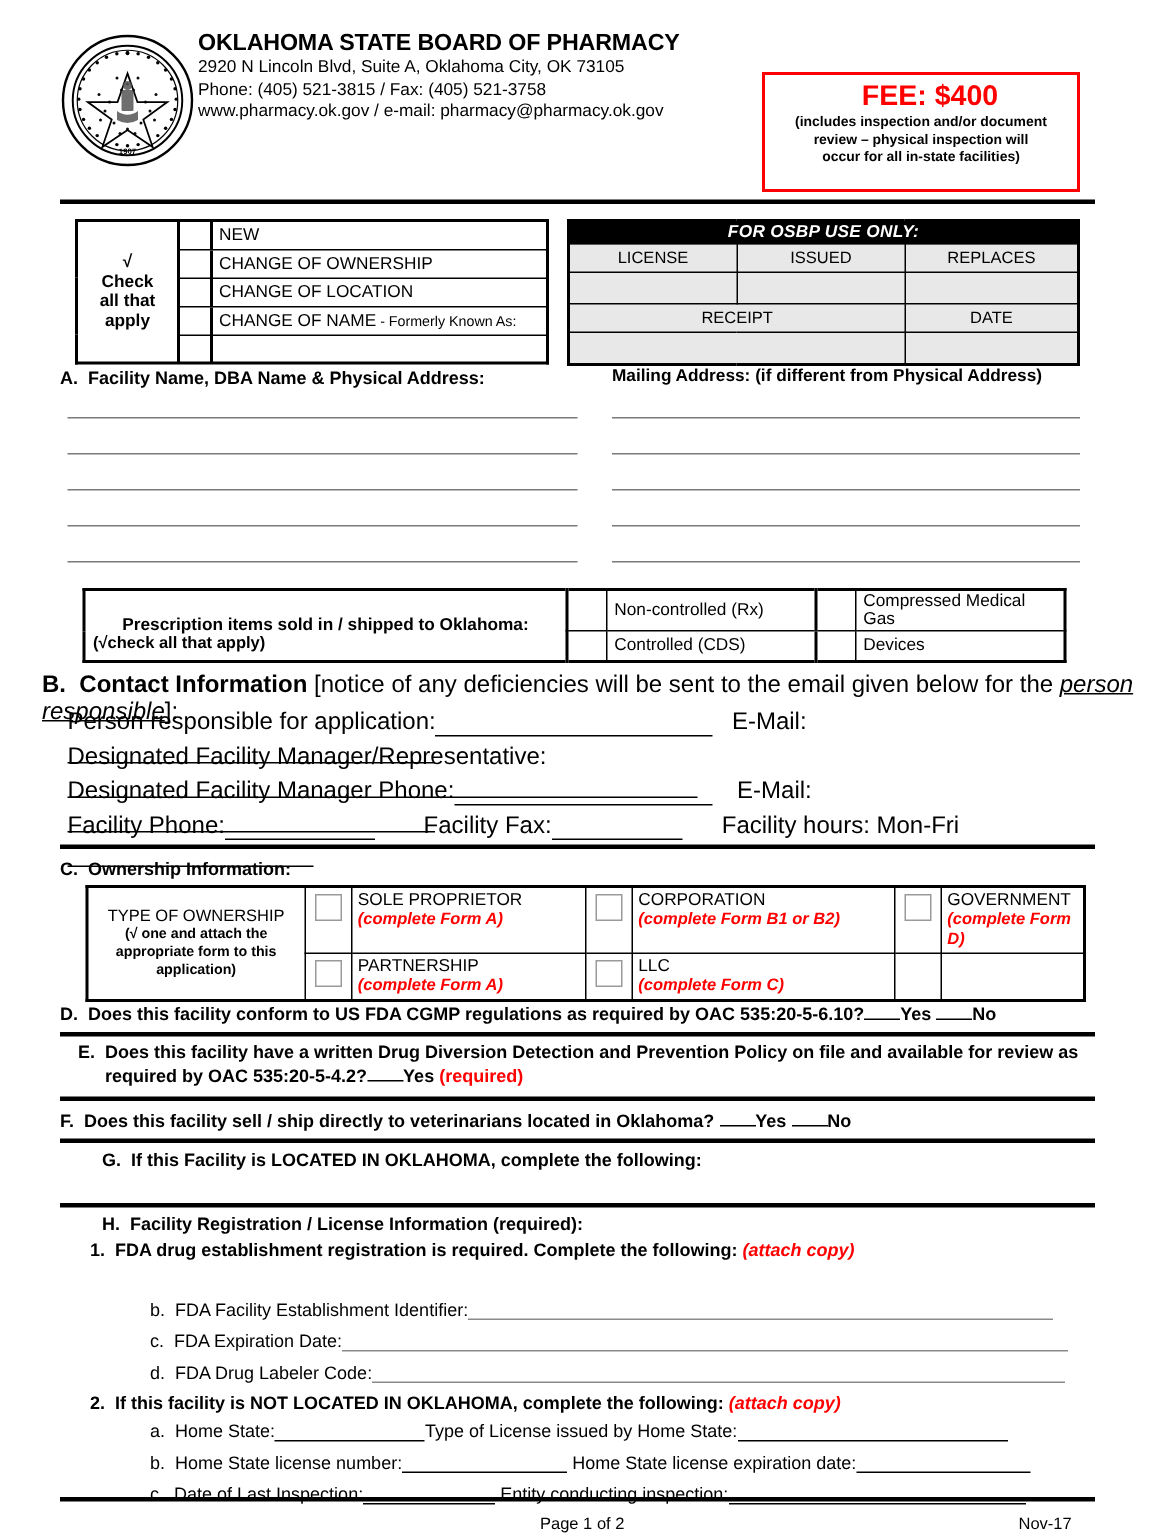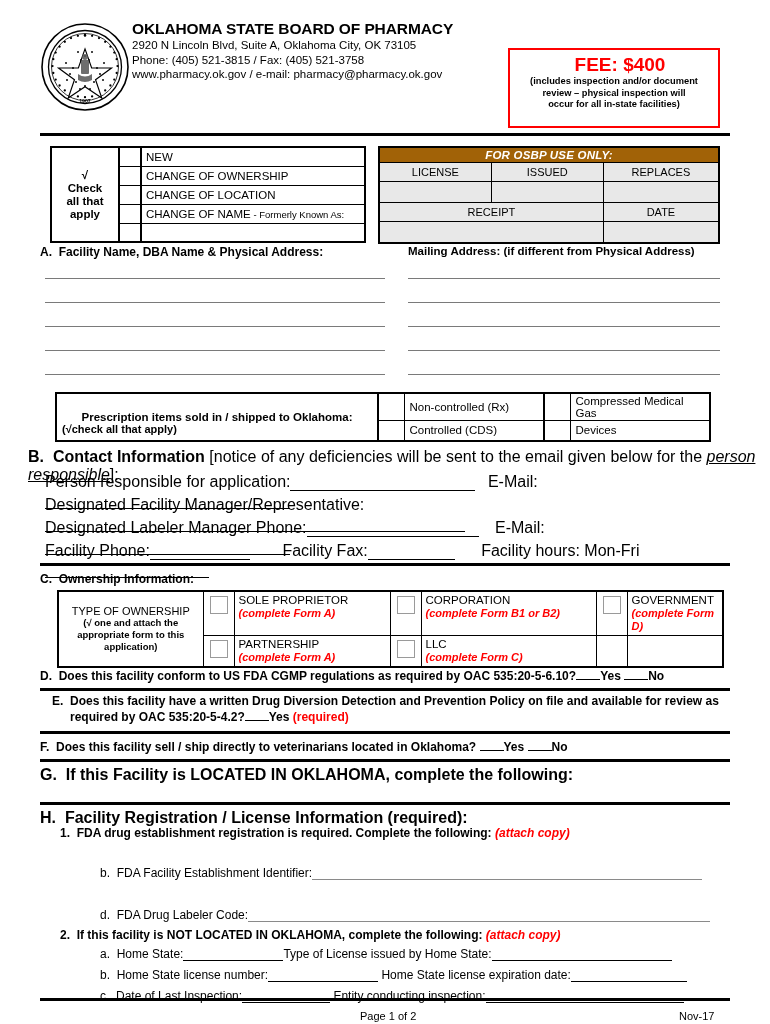--- a/index.html
+++ b/index.html
@@ -48,21 +48,21 @@
   .ck-label { font-size:11.8px; }
   .formerly { font-size:9.5px; }
 
   
   .osbp {
     position:absolute; left:378px; top:126px; width:342px;
     border-collapse:collapse; border:2px solid #000;
   }
   .osbp td { border:1px solid #000; text-align:center; font-size:11px; height:19px; background:#e8e8e8; }
   .osbp .osbp-head {
-    background:#a16207; color:#fff; font-style:italic; font-weight:bold; font-size:11.5px;
+    background:#000000; color:#fff; font-style:italic; font-weight:bold; font-size:11.5px;
     height:15px; letter-spacing:0.2px;
   }
   .osbp .blankrow td { height:21px; }
 
   
   .secA-left { position:absolute; left:40px; top:225px; font-size:12px; font-weight:bold; }
   .secA-right { position:absolute; left:408px; top:225px; font-size:11.5px; font-weight:bold; }
   .lines-left { position:absolute; left:45px; top:258px; width:340px; }
   .lines-right { position:absolute; left:408px; top:258px; width:312px; }
   .fline { height:1px; background:#7a7a7a; margin-bottom:23px; }
@@ -104,21 +104,21 @@
   .own-w2 { width:175px; }
 
   
   .q { position:absolute; font-size:12px; font-weight:bold; line-height:15px; }
   .q .blank { border-bottom:1px solid #000; display:inline-block; width:24px; height:12px; }
   .req { color:#ff0000; font-weight:bold; }
 
   .hr { position:absolute; left:40px; width:690px; height:3px; background:#000; }
 
   
-  .sec-hdr { position:absolute; font-size:16px; font-weight:bold; }
+  .sec-hdr { position:absolute; font-size:12px; font-weight:bold;margin-left:28px; }
   .sub { position:absolute; font-size:12px;text-align:right; }
   .redit { color:#ff0000; font-style:italic; font-weight:bold; }
   .dline { border-bottom:1px solid #000; display:inline-block; height:13px; vertical-align:bottom; }
   .gline { border-bottom:1px solid #8a8a8a; display:inline-block; height:13px; vertical-align:bottom; }
 
   
   .hr-foot { position:absolute; left:40px; top:978px; width:690px; height:3px; background:#000; }
   .foot-page { position:absolute; left:360px; top:990px; font-size:11px; }
   .foot-date { position:absolute; left:679px; top:990px; font-size:11px; }
 </style>
@@ -317,21 +317,21 @@
   <div class="brow" style="left:45px; top:453px;">
     <span>Person responsible for application:</span><span class="ul" style="width:185px"></span>
     <span style="margin-left:8px">E-Mail:</span><span class="ul" style="width:245px"></span>
   </div>
 
   <div class="brow" style="left:45px; top:476px;">
     <span>Designated Facility Manager/Representative:</span><span class="ul" style="width:420px"></span>
   </div>
 
   <div class="brow" style="left:45px; top:499px;">
-    <span>Designated Labeler Manager Phone:</span><span class="ul" style="width:172px"></span>
+    <span>Designated Facility Manager Phone:</span><span class="ul" style="width:172px"></span>
     <span style="margin-left:12px">E-Mail:</span><span class="ul" style="width:245px"></span>
   </div>
 
   <div class="brow" style="left:45px; top:522px;">
     <span>Facility Phone:</span><span class="ul" style="width:100px"></span>
     <span style="margin-left:28px">Facility Fax:</span><span class="ul" style="width:87px"></span>
     <span style="margin-left:22px">Facility hours: Mon-Fri</span><span class="ul" style="width:164px"></span>
   </div>
 
   <div class="hr-b"></div>
@@ -411,20 +411,23 @@
 
   <div class="sec-hdr" style="left:40px; top:789px;"><span>H.</span>&nbsp;&nbsp;<span>Facility Registration / License Information (required):</span></div>
 
   <div class="sub" style="left:60px; top:806px; font-weight:bold;">
     <span>1.</span>&nbsp;&nbsp;<span>FDA drug establishment registration is required.  Complete the following:</span>&nbsp;<span class="redit">(attach copy)</span>
   </div>
 
   <div class="sub" style="left:100px; top:846px;">
     <span>b.</span>&nbsp;&nbsp;<span>FDA Facility Establishment Identifier:</span><span class="gline" style="width:390px"></span>
   </div>
+  <div class="sub" style="left:100px; top:867px;">
+    <span>c.</span>&nbsp;&nbsp;<span>FDA Expiration Date:</span><span class="gline" style="width:484px"></span>
+  </div>
   <div class="sub" style="left:100px; top:888px;">
     <span>d.</span>&nbsp;&nbsp;<span>FDA Drug Labeler Code:</span><span class="gline" style="width:462px"></span>
   </div>
 
   <div class="sub" style="left:60px; top:908px; font-weight:bold;">
     <span>2.</span>&nbsp;&nbsp;<span>If this facility is NOT LOCATED IN OKLAHOMA, complete the following:</span>&nbsp;<span class="redit">(attach copy)</span>
   </div>
 
   <div class="sub" style="left:100px; top:927px;">
     <span>a.</span>&nbsp;&nbsp;<span>Home State:</span><span class="dline" style="width:100px"></span><span>Type of License issued by Home State:</span><span class="dline" style="width:180px"></span>

